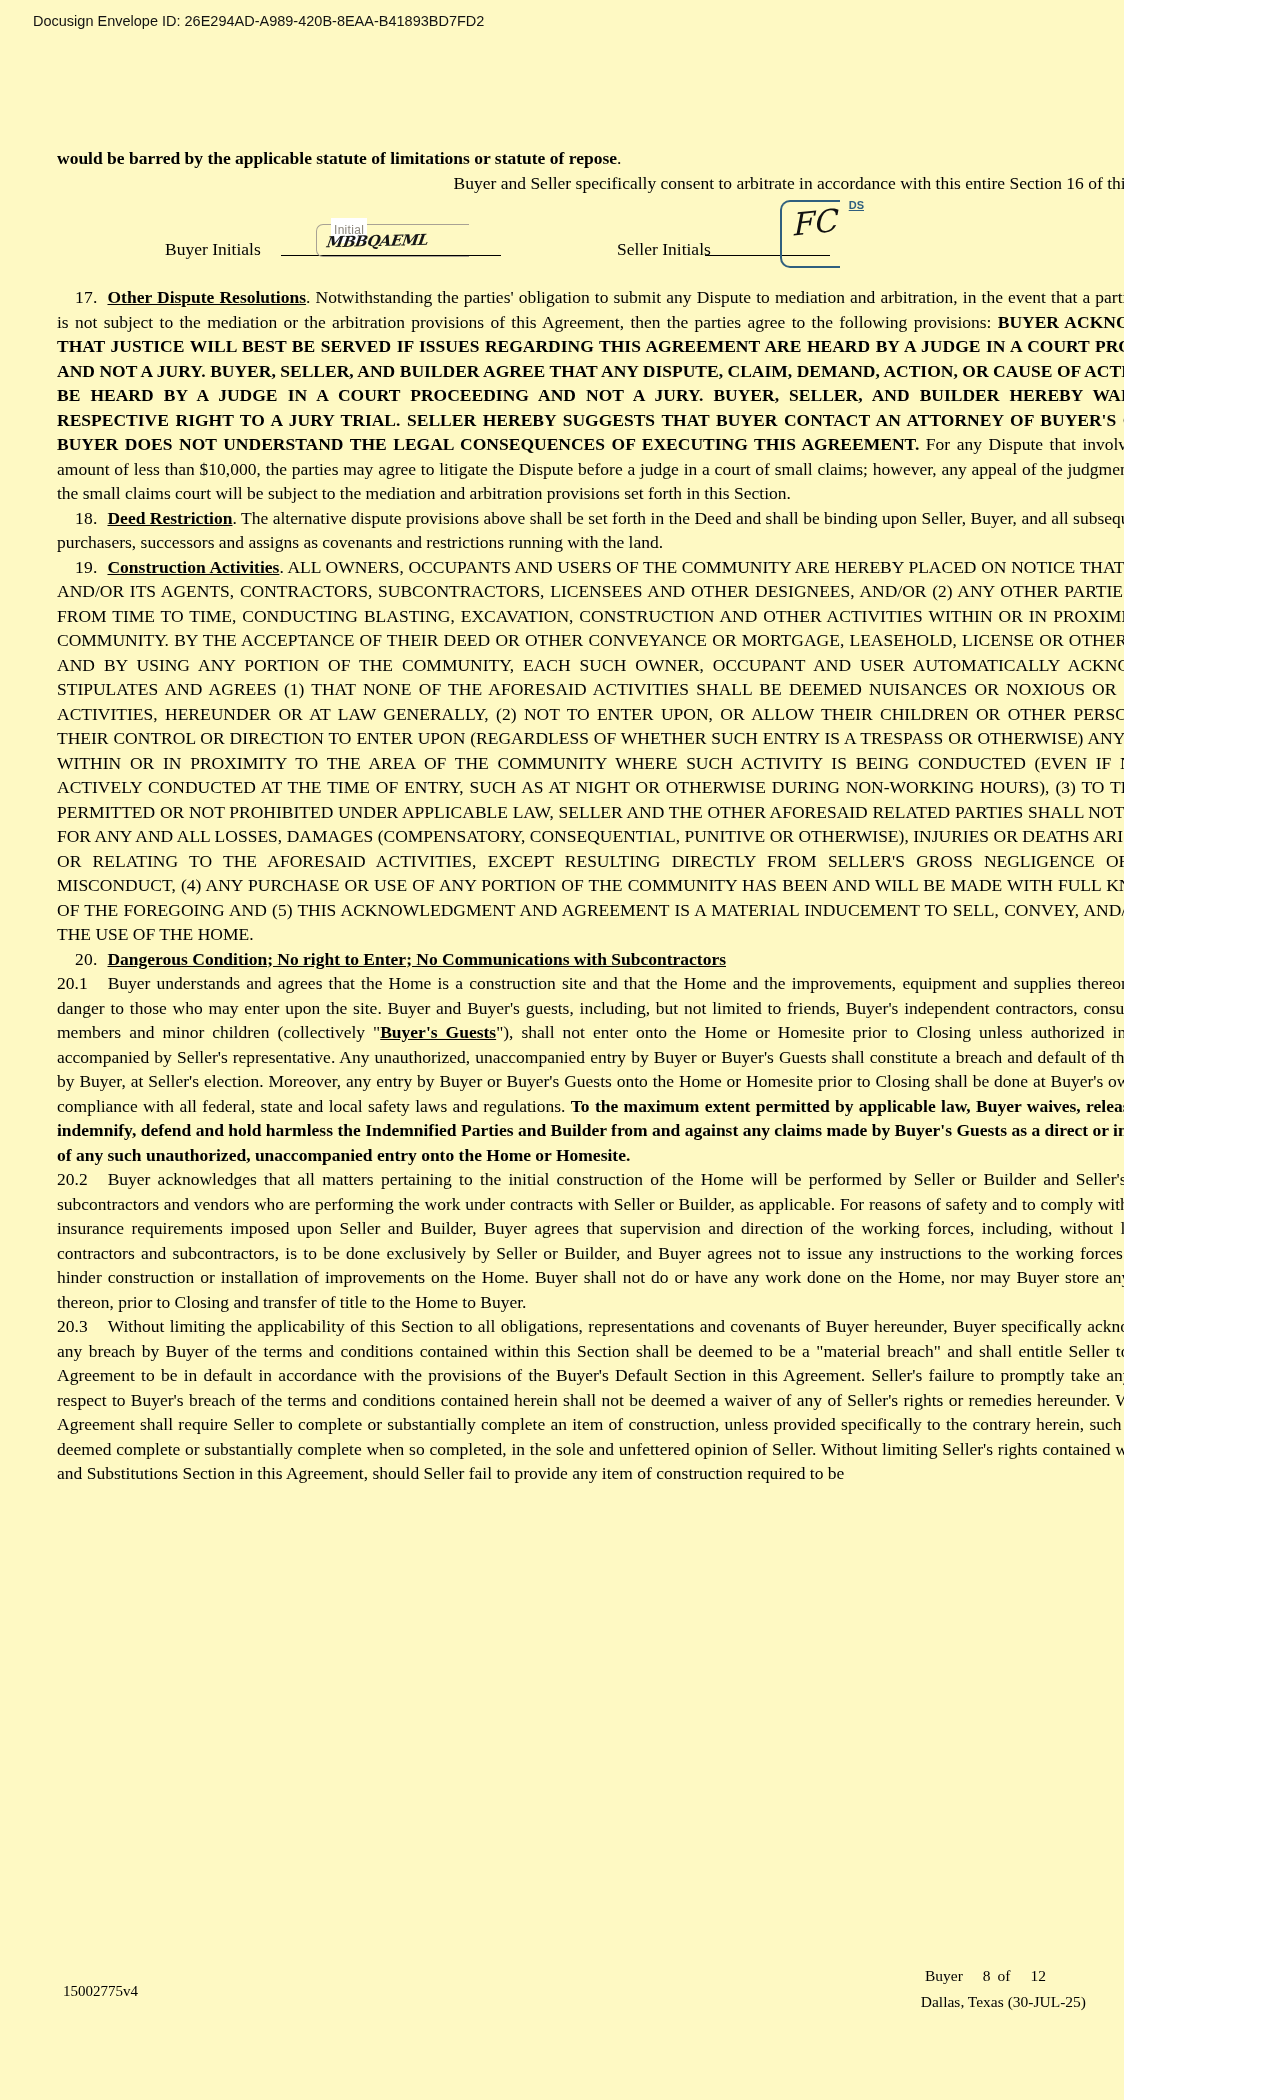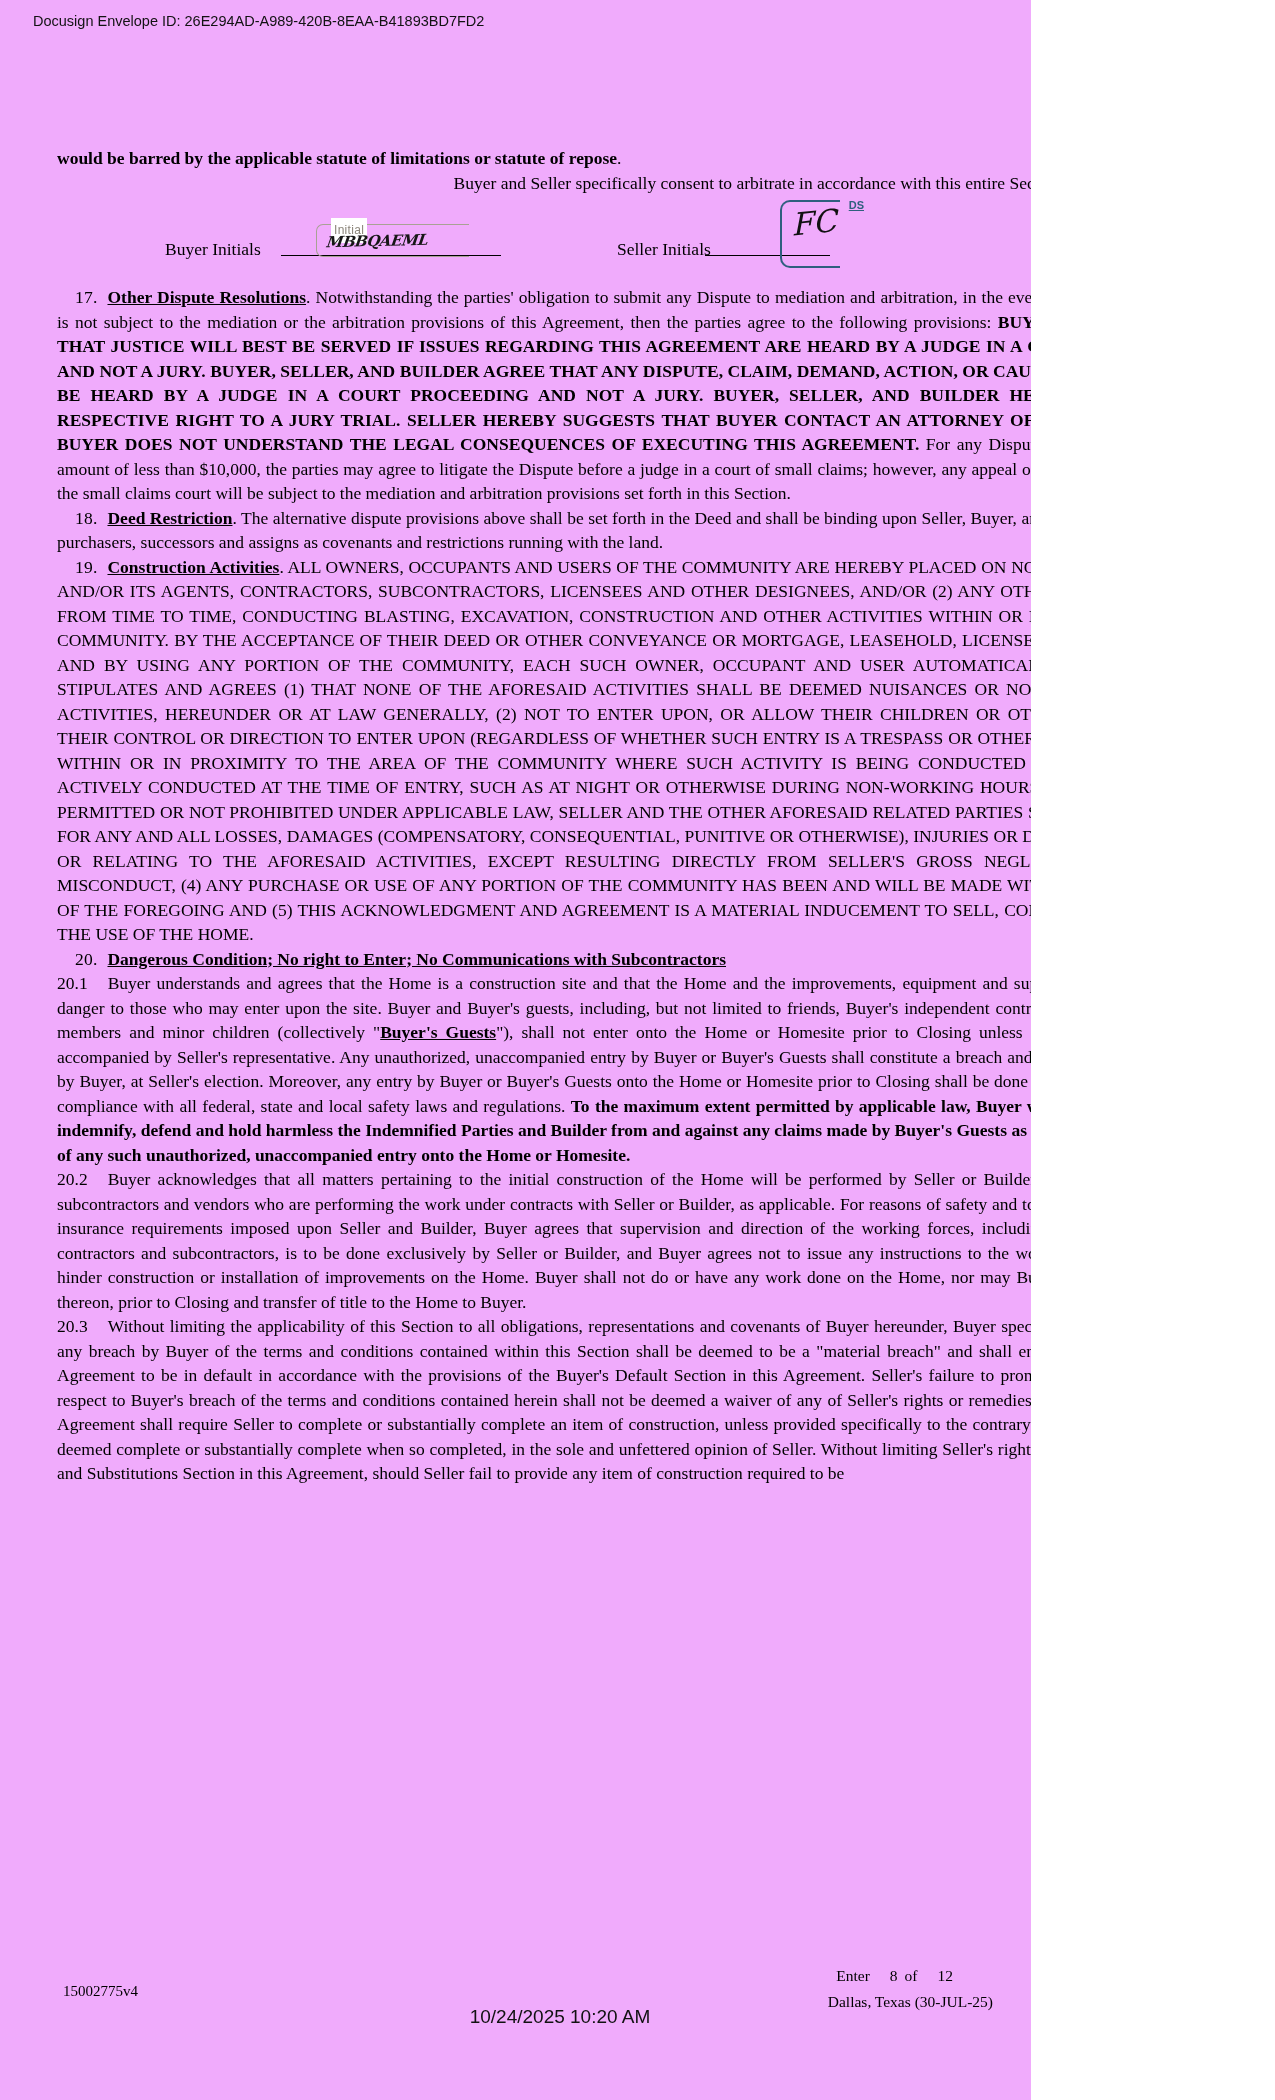--- a/index.html
+++ b/index.html
@@ -1,17 +1,17 @@
 <!DOCTYPE html>
 <html><head>
 <meta charset="utf-8">
 <style>
   html,body{margin:0;padding:0;background:#ffffff;}
   .page{
-    position:relative;width:1031px;height:2100px;background:#f0abfc;
+    position:relative;width:1124px;height:2100px;background:#fef9c3;
     font-family:"Liberation Serif", serif;color:#000;overflow:hidden;
   }
   .doc-header{
     position:absolute;top:13px;left:33px;
     font-family:"Liberation Sans", sans-serif;font-size:14.5px;color:#121212;
   }
   .content{
     position:absolute;top:146px;left:57px;width:1161px;
     font-size:17.5px;line-height:24.5px;text-align:justify;
   }
@@ -114,19 +114,18 @@
     <p class="sub"><span class="sub-num">20.1</span><span>Buyer understands and agrees that the Home is a construction site and that the Home and the improvements, equipment and supplies thereon constitute a danger to those who may enter upon the site.  Buyer and Buyer's guests, including, but not limited to friends, Buyer's independent contractors, consultants, family members and minor children (collectively "</span><span class="bu">Buyer's Guests</span><span>"), shall not enter onto the Home or Homesite prior to Closing unless authorized in writing and accompanied by Seller's representative.  Any unauthorized, unaccompanied entry by Buyer or Buyer's Guests shall constitute a breach and default of this Agreement by Buyer, at Seller's election.  Moreover, any entry by Buyer or Buyer's Guests onto the Home or Homesite prior to Closing shall be done at Buyer's own risk and in compliance with all federal, state and local safety laws and regulations.  </span><span class="b">To the maximum extent permitted by applicable law, Buyer waives, releases and shall indemnify, defend and hold harmless the Indemnified Parties and Builder from and against any claims made by Buyer's Guests as a direct or indirect result of any such unauthorized, unaccompanied entry onto the Home or Homesite.</span></p>
 
     <p class="sub"><span class="sub-num">20.2</span><span>Buyer acknowledges that all matters pertaining to the initial construction of the Home will be performed by Seller or Builder and Seller's or Builder's subcontractors and vendors who are performing the work under contracts with Seller or Builder, as applicable.  For reasons of safety and to comply with liability and insurance requirements imposed upon Seller and Builder, Buyer agrees that supervision and direction of the working forces, including, without limitation, all contractors and subcontractors, is to be done exclusively by Seller or Builder, and Buyer agrees not to issue any instructions to the working forces or otherwise hinder construction or installation of improvements on the Home.  Buyer shall not do or have any work done on the Home, nor may Buyer store any possessions thereon, prior to Closing and transfer of title to the Home to Buyer.</span></p>
 
     <p class="sub"><span class="sub-num">20.3</span><span>Without limiting the applicability of this Section to all obligations, representations and covenants of Buyer hereunder, Buyer specifically acknowledges that any breach by Buyer of the terms and conditions contained within this Section shall be deemed to be a "material breach" and shall entitle Seller to declare this Agreement to be in default in accordance with the provisions of the Buyer's Default Section in this Agreement.  Seller's failure to promptly take any action with respect to Buyer's breach of the terms and conditions contained herein shall not be deemed a waiver of any of Seller's rights or remedies hereunder.  Whenever this Agreement shall require Seller to complete or substantially complete an item of construction, unless provided specifically to the contrary herein, such item shall be deemed complete or substantially complete when so completed, in the sole and unfettered opinion of Seller. Without limiting Seller's rights contained within the Site and Substitutions Section in this Agreement, should Seller fail to provide any item of construction required to be</span></p>
 
   </div>
 
   <div class="doc-num">15002775v4</div>
 
-  <div class="page-line"><span>Enter</span><span class="fgap-wide"></span><span>8</span><span class="fgap"></span><span>of</span><span class="fgap-wide"></span><span>12</span></div>
+  <div class="page-line"><span>Buyer</span><span class="fgap-wide"></span><span>8</span><span class="fgap"></span><span>of</span><span class="fgap-wide"></span><span>12</span></div>
 
   <div class="location-line">Dallas, Texas (30-JUL-25)</div>
 
-  <div class="timestamp">10/24/2025 10:20 AM</div>
 
 </div>
 
 </body></html>

